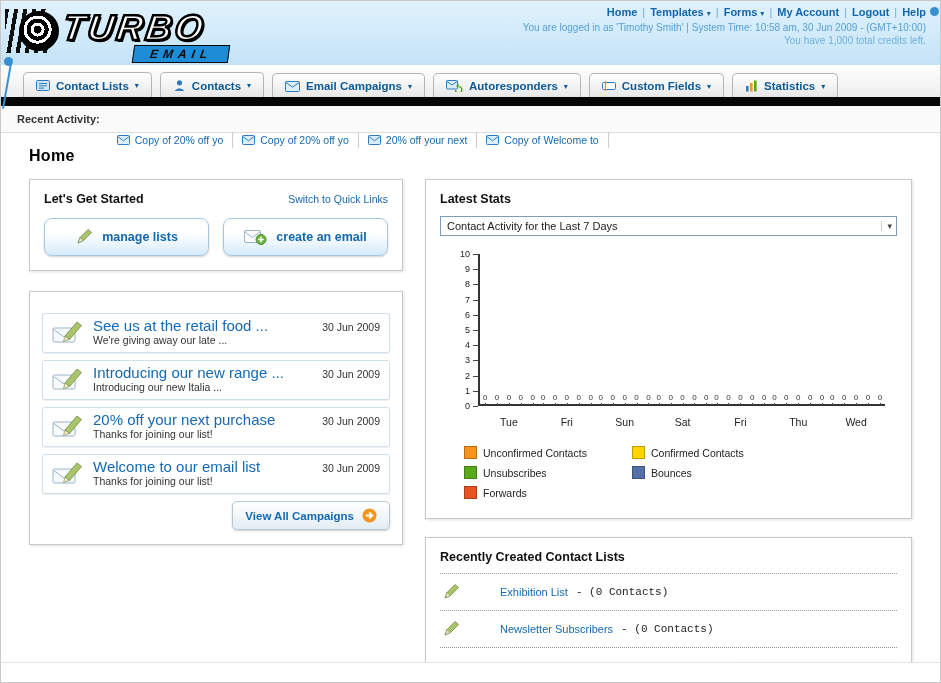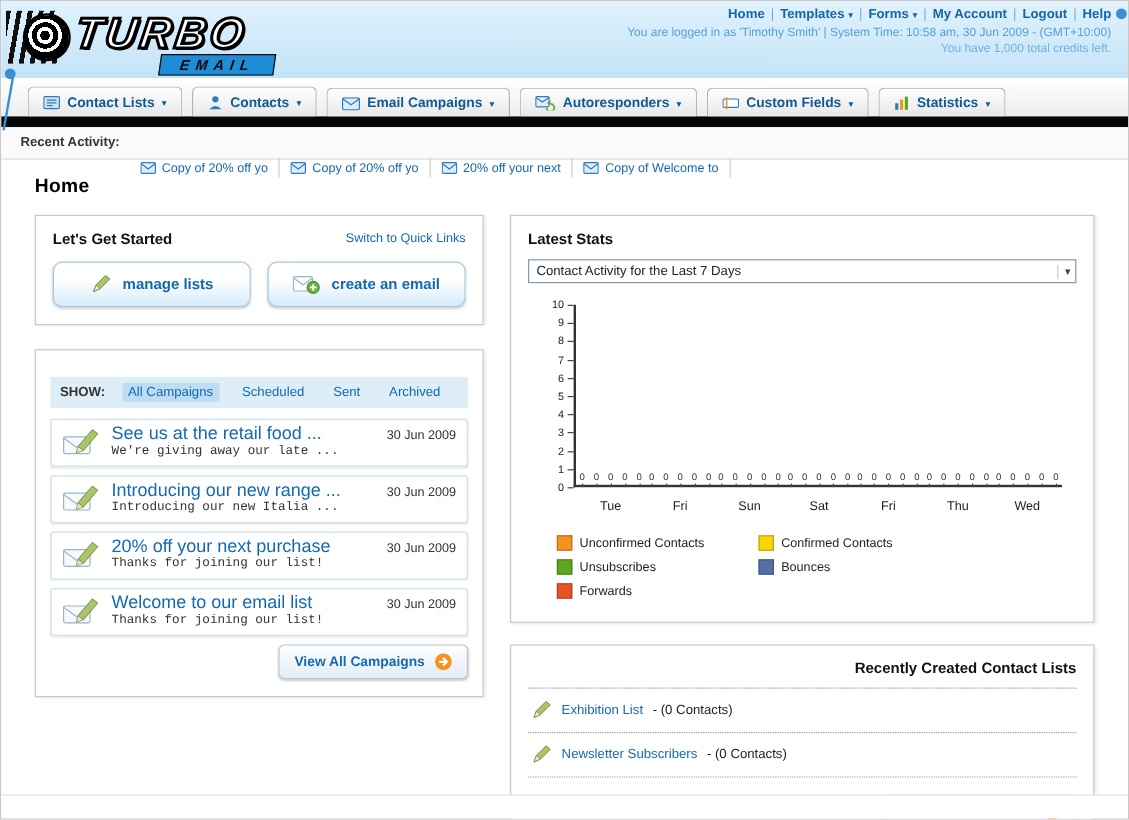--- a/index.html
+++ b/index.html
@@ -80,21 +80,21 @@
     margin-top:10px; padding:5px 8px; font-size:11px; }
   .show-label { font-weight:bold; color:#333; }
   .camp-tab { color:#1569b3; padding:2px 5px; }
   .camp-tab.selected { background:#bedcf2; border-radius:2px; }
   .camp-list { margin-top:9px; }
   .camp-item { display:flex; align-items:center; gap:9px; border:1px solid #cfe0ec;
     border-radius:3px; padding:5px 9px; margin-bottom:7px; background:#fff;
     box-shadow:0 1px 1px rgba(0,0,0,0.07); cursor:pointer; }
   .camp-text { flex:1; min-width:0; }
   .camp-title { display:block; color:#1569b3; font-size:15px; line-height:14px; }
-  .camp-sub { color:#333; font-size:10.5px; line-height:14px;font-family:Liberation Mono, monospace; }
+  .camp-sub { color:#333; font-size:10.5px; line-height:14px; }
   .camp-date { align-self:flex-start; margin-top:2px; font-size:10.5px; color:#333; white-space:nowrap; }
   .panel-actions { text-align:right; margin-top:6px; }
   .action-btn { display:inline-flex; align-items:center; gap:8px; padding:6px 12px;
     border:1px solid #b9c6d0; border-radius:5px; background:linear-gradient(#ffffff,#e2edf5);
     color:#1569b3; font-weight:bold; font-size:11.5px; cursor:pointer;
     box-shadow:0 1px 2px rgba(0,0,0,0.2); font-family:"Liberation Sans","DejaVu Sans",sans-serif; }
 
   
   .stats { padding:12px 14px 12px; margin-bottom:18px; }
   .select { display:flex; justify-content:space-between; align-items:center;
@@ -112,25 +112,25 @@
   .zero { position:relative; }
   .zero::after { content:''; position:absolute; left:50%; bottom:-4px; width:1px; height:3px; background:#444; }
   .xlabel { position:absolute; bottom:-24px; width:100%; text-align:center; font-size:10.5px; color:#222; }
   .legend { display:flex; flex-wrap:wrap; margin-top:10px; padding-left:24px; }
   .legend-item { display:flex; align-items:center; gap:6px; width:168px; margin-bottom:7px; }
   .swatch { width:13px; height:13px; border:1px solid rgba(0,0,0,0.25); flex:none; }
   .legend-label { font-size:10.5px; color:#222; }
 
   
   .contact-lists { padding:12px 14px 14px; }
-  .panel-title.dotted { border-bottom:1px dotted #999; padding-bottom:9px;text-align:right; }
+  .panel-title.dotted { border-bottom:1px dotted #999; padding-bottom:9px; }
   .cl-item { display:flex; align-items:center; gap:8px; padding:9px 2px;
     border-bottom:1px dotted #999; font-size:11px; }
-  .cl-link { color:#1569b3; }
-  .cl-detail { color:#222; }
+  .cl-link { color:#1569b3;margin-left:32px; }
+  .cl-detail { color:#222;font-family:Liberation Mono, monospace; }
   .contact-lists .panel-actions { margin-top:14px; }
 
   .icon { display:inline-flex; align-items:center; }
   .footer-strip { position:absolute; left:0; right:0; bottom:0; height:20px;
     background:#fff; border-top:1px solid #e2e2e2; }
 </style>
 </head>
 <body>
 
 <div class="page">
@@ -293,27 +293,20 @@
                     <circle cx="17" cy="10.5" r="5" fill="#6db33f" stroke="#4e8c2a"></circle>
                     <path d="M14.3 10.5 H19.7 M17 7.8 V13.2" stroke="#fff" stroke-width="1.6"></path>
                   </svg>
                 </span>
                 <span>create an email</span>
               </button>
             </div>
         </div>
 
         <div class="panel campaigns">
-          <div class="camp-tabs">
-            <span class="show-label">SHOW:</span>
-          <a class="camp-tab selected">All Campaigns</a>
-              <a class="camp-tab">Scheduled</a>
-              <a class="camp-tab">Sent</a>
-              <a class="camp-tab">Archived</a>
-            </div>
           <div class="camp-list">
               <div class="camp-item">
                 <span class="icon camp-icon">
                   <svg width="32" height="26" viewBox="0 0 32 26">
                     <rect x="1" y="8" width="22" height="14" rx="1.5" fill="#f6fafd" stroke="#9ab4c8"></rect>
                     <path d="M1 9 L12 17 L23 9" fill="none" stroke="#9ab4c8"></path>
                     <path d="M13 16 L25 2 L29.5 5.5 L17.5 19.5 Z" fill="#a9c46a" stroke="#718c3c" stroke-width="0.8"></path>
                     <path d="M13 16 L17.5 19.5 L11.5 21.5 Z" fill="#efe7cd" stroke="#718c3c" stroke-width="0.6"></path>
                   </svg>
                 </span>

